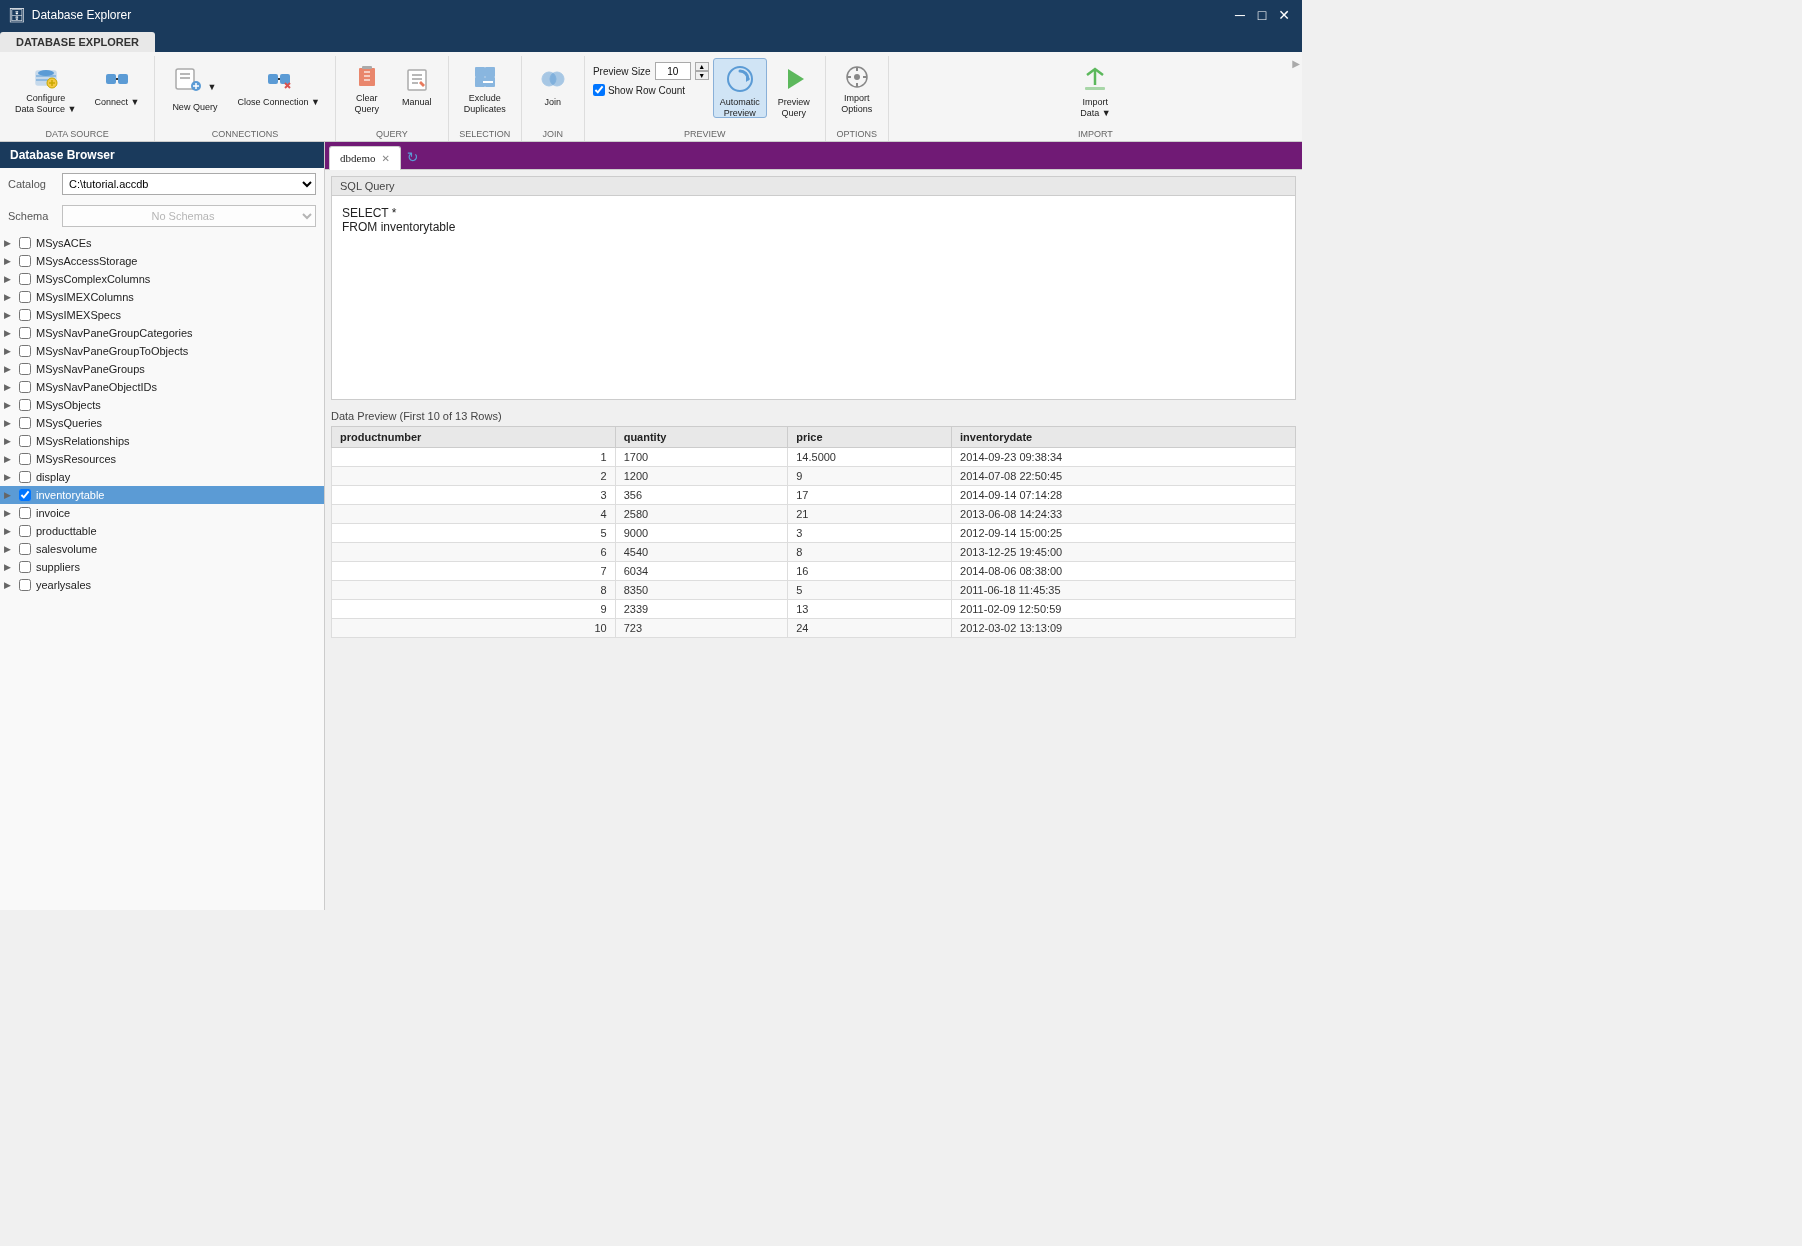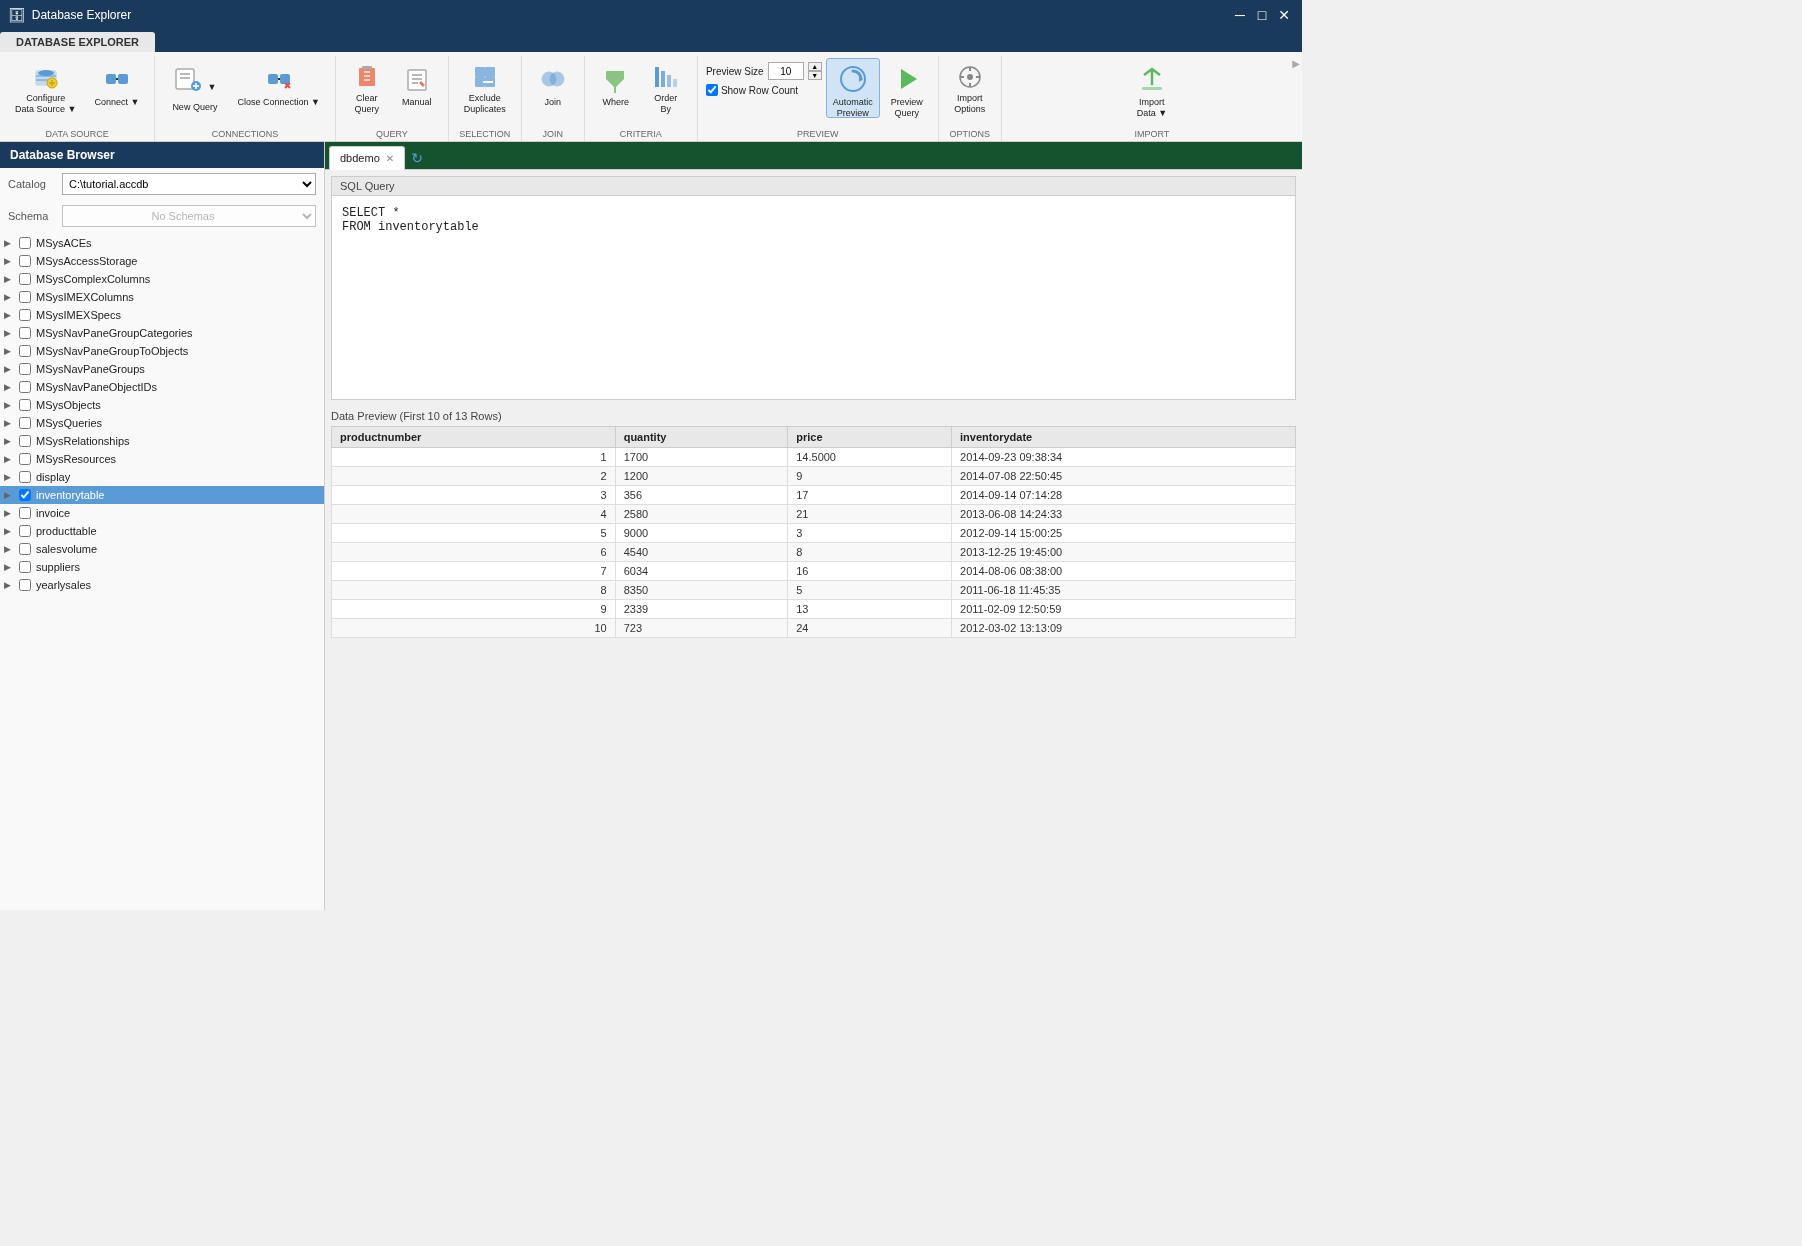--- a/index.html
+++ b/index.html
@@ -229,24 +229,25 @@
       display: flex;
       flex-direction: column;
       background: #f0f0f0;
       overflow: hidden;
     }
 
     
     .doc-tabs {
       display: flex;
       align-items: center;
-      background: #14532d;
+      background: #701a75;
       border-bottom: 1px solid #ccc;
       padding: 0 4px;
       height: 28px;
+      font-family: Liberation Serif, serif;
     }
     .doc-tab {
       display: flex;
       align-items: center;
       background: white;
       border: 1px solid #ccc;
       border-bottom: none;
       padding: 3px 10px;
       cursor: pointer;
       font-size: 11px;
@@ -273,21 +274,21 @@
     .sql-area-header {
       background: #e8e8e8;
       padding: 3px 8px;
       font-size: 11px;
       color: #444;
       border-bottom: 1px solid #ccc;
     }
     .sql-textarea {
       width: 100%;
       padding: 10px;
-      font-family: Liberation Mono, monospace;
+      font-family: Liberation Sans, sans-serif;
       font-size: 12px;
       border: none;
       resize: none;
       outline: none;
       background: white;
       height: 200px;
       color: #222;
     }
 
     
@@ -470,44 +471,20 @@
               <circle cx="10" cy="14" r="7" fill="#5b9bd5" opacity="0.5" stroke="#5b9bd5" stroke-width="1"></circle>
               <circle cx="18" cy="14" r="7" fill="#5b9bd5" opacity="0.5" stroke="#5b9bd5" stroke-width="1"></circle>
             </svg>
         </div>
         <div class="ribbon-btn-label">Join</div>
       </button>
     </div>
     <div class="ribbon-group-label">JOIN</div>
   </div>
 
-  <div class="ribbon-group">
-    <div class="ribbon-group-content">
-      <button class="ribbon-btn">
-        <div class="ribbon-btn-icon">
-          <svg width="28" height="28" viewBox="0 0 28 28">
-              <polygon points="6,6 22,6 22,14 14,22 14,28 12,28 12,22 4,14 4,6" fill="#70b865" opacity="0.8"></polygon>
-            </svg>
-        </div>
-        <div class="ribbon-btn-label">Where</div>
-      </button>
-      <button class="ribbon-btn">
-        <div class="ribbon-btn-icon">
-          <svg width="28" height="28" viewBox="0 0 28 28">
-              <rect x="3" y="4" width="4" height="20" fill="#5b9bd5"></rect>
-              <rect x="9" y="8" width="4" height="16" fill="#5b9bd5" opacity="0.8"></rect>
-              <rect x="15" y="12" width="4" height="12" fill="#5b9bd5" opacity="0.6"></rect>
-              <rect x="21" y="16" width="4" height="8" fill="#5b9bd5" opacity="0.4"></rect>
-            </svg>
-        </div>
-        <div class="ribbon-btn-label">Order<br>By</div>
-      </button>
-    </div>
-    <div class="ribbon-group-label">CRITERIA</div>
-  </div>
 
   <div class="ribbon-group">
     <div class="ribbon-group-content">
       <div class="preview-size-area">
         <div class="preview-size-row">
           <span>Preview Size</span>
           <input class="preview-size-input" type="text" value="10" style="">
           <div class="spinner-btns">
             <button class="spinner-btn">▲</button>
             <button class="spinner-btn">▼</button>

